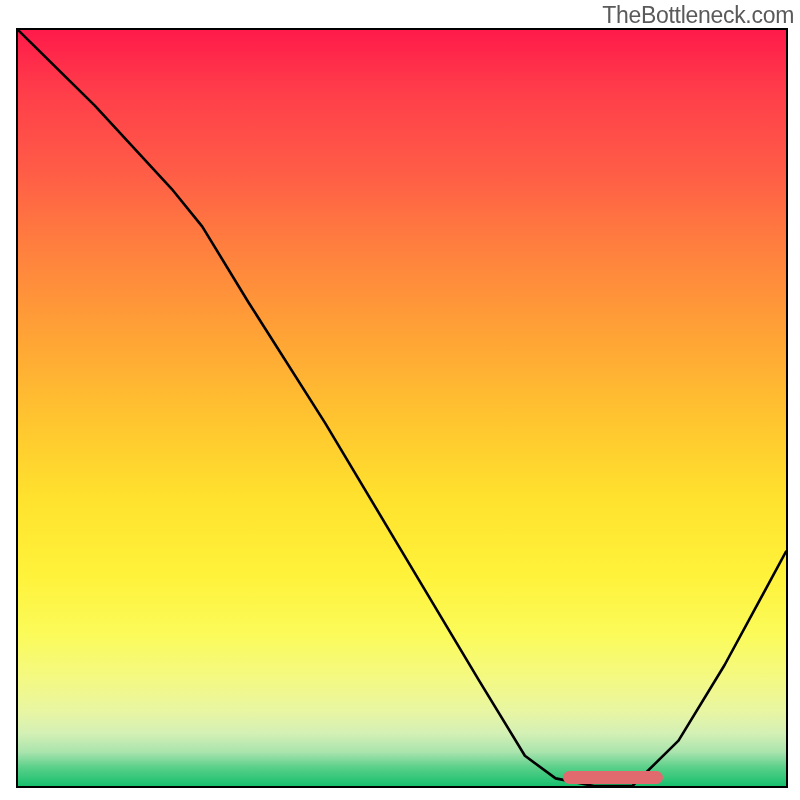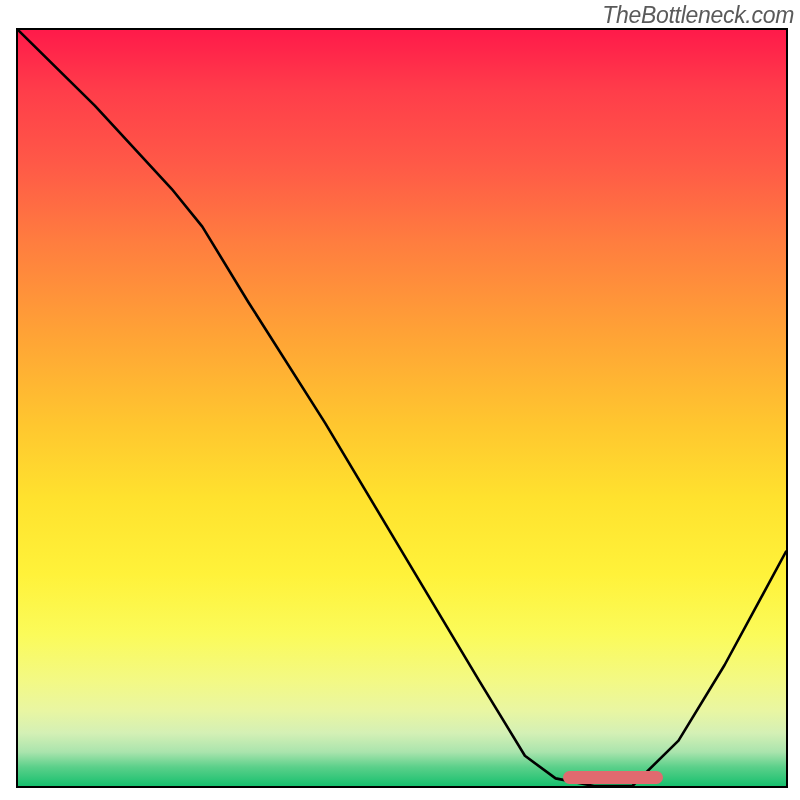--- a/index.html
+++ b/index.html
@@ -7,21 +7,20 @@
     padding: 0;
     width: 800px;
     height: 800px;
     background: #ffffff;
     font-family: Arial, Helvetica, sans-serif;
   }
   .chart-container {
     position: relative;
     width: 800px;
     height: 800px;
-    font-style: italic;
   }
   .watermark {
     position: absolute;
     top: 2px;
     right: 6px;
     font-size: 23px;
     color: #5a5a5a;
     font-weight: 500;
     letter-spacing: -0.3px;
   }

